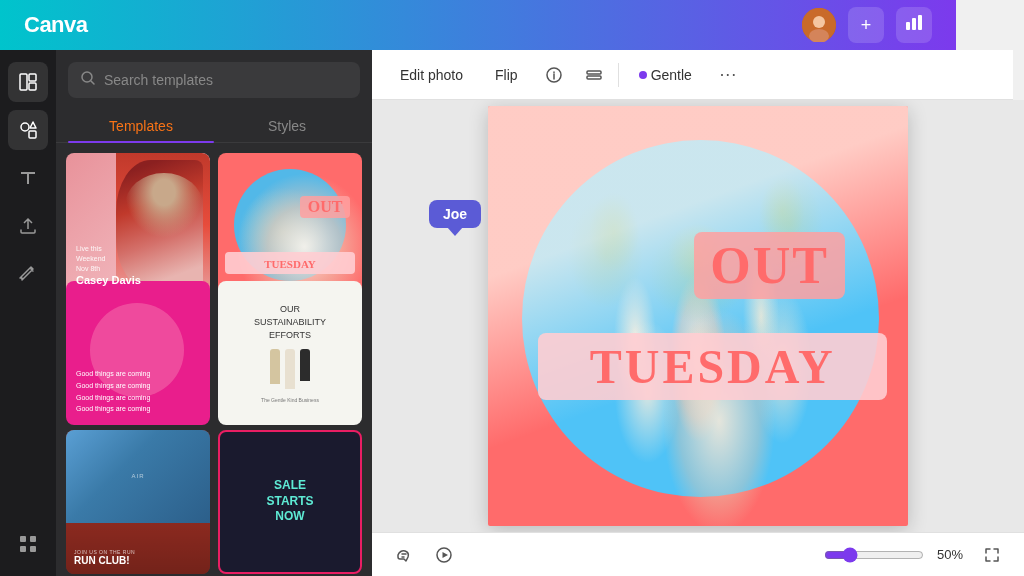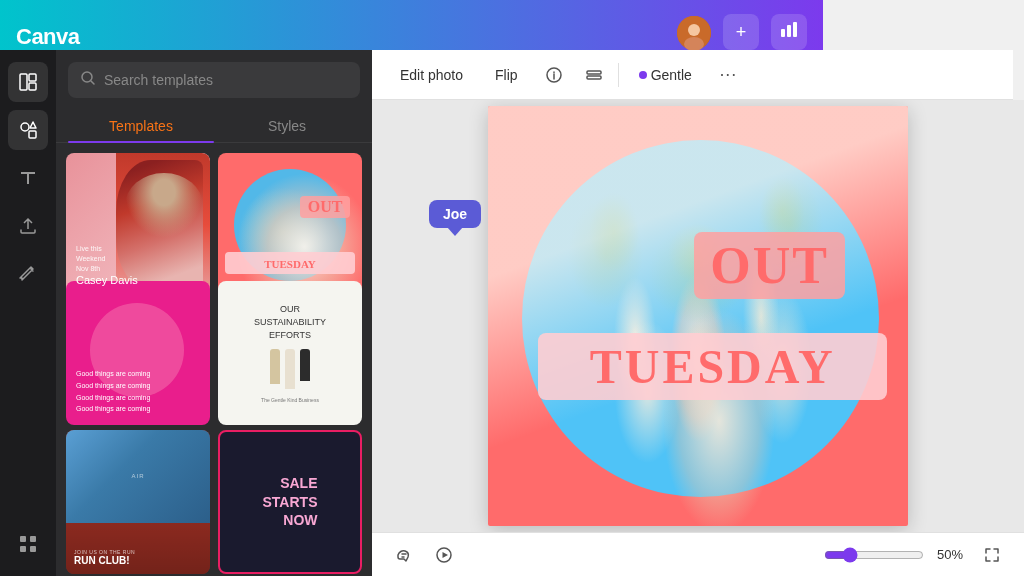--- a/index.html
+++ b/index.html
@@ -1,22 +1,22 @@
 <!DOCTYPE html>
 <html><head>
   <meta charset="utf-8">
   <style>
     * { margin: 0; padding: 0; box-sizing: border-box; }
     body { width: 1024px; height: 576px; overflow: hidden; font-family: -apple-system, BlinkMacSystemFont, 'Segoe UI', sans-serif; background: #f0f0f0; }
 
     
     #navbar {
-      position: absolute; top: 0; left: 0; width: 823px; height: 50px;
+      position: absolute; top: 0; left: 0; width: 956px; height: 50px;
       background: linear-gradient(90deg, #00c4cc 0%, #7c3aed 100%);
-      display: flex; align-items: flex-end; padding: 0 16px; gap: 12px; z-index: 100;
+      display: flex; align-items: center; padding: 0 24px; gap: 12px; z-index: 100;
     }
     #canva-logo {
       font-size: 22px; font-weight: 700; color: white; letter-spacing: -0.5px;
     }
     .nav-spacer { flex: 1; }
     .nav-avatar-placeholder {
       width: 34px; height: 34px; border-radius: 50%;
       background: linear-gradient(135deg, #c96a2a, #a0522d);
       display: flex; align-items: center; justify-content: center; color: white; font-size: 14px; font-weight: 600;
     }
@@ -280,21 +280,21 @@
 
   <div id="templates-grid">
 
     <div class="template-card" style="background: linear-gradient(135deg, #e8929a 0%, #f5c6cb 100%); position: relative;">
       <div style="position:absolute;right:0;top:0;width:65%;height:100%;background:linear-gradient(to bottom,#c0392b,#e74c3c,#e8a0a0);border-radius:0 8px 8px 0;"></div>
       <div style="position:absolute;right:5%;top:5%;width:60%;height:90%;background:linear-gradient(160deg,#8b2020 10%,#c0392b 35%,#d4706a 60%,#e8b4b0 85%);border-radius:40% 8px 8px 40%;overflow:hidden;">
         <div style="position:absolute;top:10%;left:10%;right:0;height:50%;background:radial-gradient(ellipse at 50% 30%,#c8a88a 20%,transparent 70%);border-radius:50%;"></div>
       </div>
       <div style="position:absolute;bottom:10px;left:10px;z-index:2;">
         <div style="font-size:7px;color:rgba(255,255,255,0.9);line-height:1.4;">Live this<br>Weekend<br>Nov 8th</div>
-        <div style="font-size:11px;font-weight:400;color:white;line-height:1.2;">Casey Davis</div>
+        <div style="font-size:11px;font-weight:700;color:white;line-height:1.2;">Casey Davis</div>
       </div>
     </div>
 
     <div class="template-card" style="background:#ff6b6b;position:relative;overflow:hidden;">
       <div style="position:absolute;width:78%;height:78%;border-radius:50%;background:#52b8e8;top:11%;left:11%;"></div>
       <div style="position:absolute;inset:0;background:radial-gradient(ellipse at 60% 65%,rgba(255,245,235,0.9) 0%,rgba(240,200,180,0.6) 30%,transparent 55%),radial-gradient(ellipse at 45% 55%,rgba(200,230,200,0.5) 0%,transparent 40%);"></div>
       <div style="position:absolute;top:30%;right:8%;background:rgba(255,160,160,0.85);border-radius:4px;padding:2px 8px;">
         <span style="font-size:16px;font-weight:900;color:#ff6b6b;font-family:serif;">OUT</span>
       </div>
       <div style="position:absolute;bottom:16%;left:5%;right:5%;background:rgba(255,205,210,0.9);border-radius:4px;padding:2px 6px;text-align:center;">
@@ -327,21 +327,21 @@
       <div style="position:absolute;top:0;left:0;right:0;height:65%;background:linear-gradient(135deg,#5a9fd4 0%,#3a7aa8 40%,#2c5f8a 100%);display:flex;align-items:center;justify-content:center;">
         <div style="font-size:6px;color:rgba(255,255,255,0.6);letter-spacing:1px;">AIR</div>
       </div>
       <div style="position:relative;z-index:2;">
         <div style="font-size:5px;color:rgba(255,255,255,0.7);letter-spacing:0.5px;">JOIN US ON THE RUN</div>
         <div style="font-size:10px;font-weight:900;color:white;">RUN CLUB!</div>
       </div>
     </div>
 
     <div class="template-card" style="background:#1a1a2e;display:flex;align-items:center;justify-content:center;border:2px solid #e91e63;">
-      <div style="font-size:14px;font-weight:900;color:#f9a8d4;text-align:right;line-height:1.3;">SALE<br>STARTS<br>NOW</div>
+      <div style="font-size:12px;font-weight:900;color:#5eead4;text-align:center;line-height:1.3;">SALE<br>STARTS<br>NOW</div>
     </div>
 
   </div>
 </div>
 
 <div id="toolbar">
   <button class="toolbar-btn">
     <span>Edit photo</span>
   </button>
   <button class="toolbar-btn">

